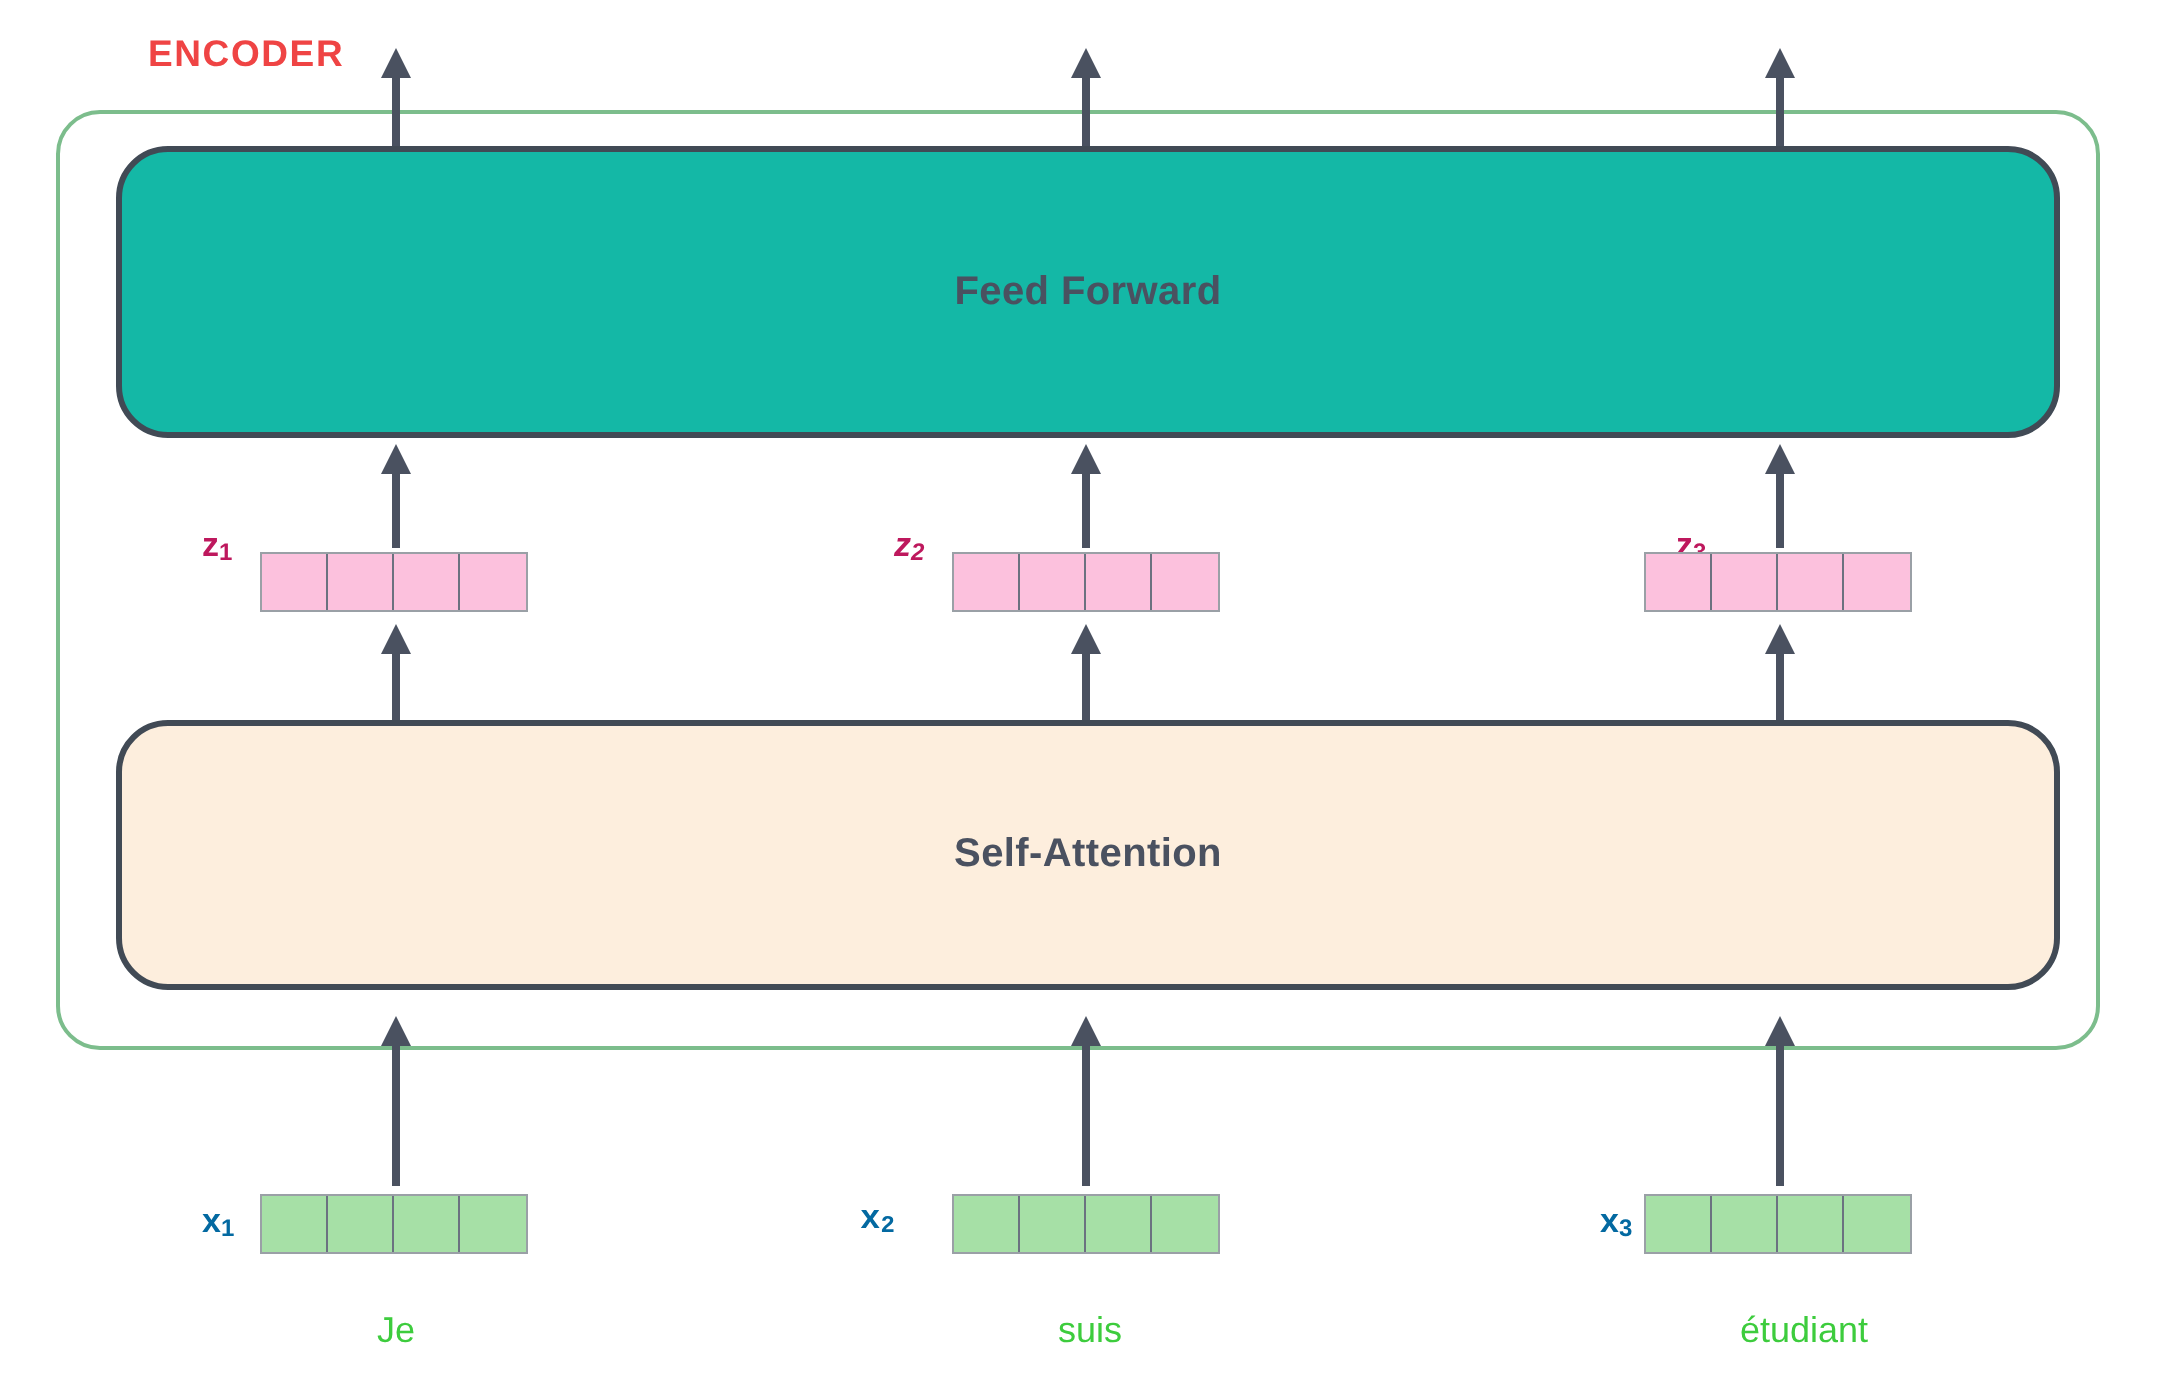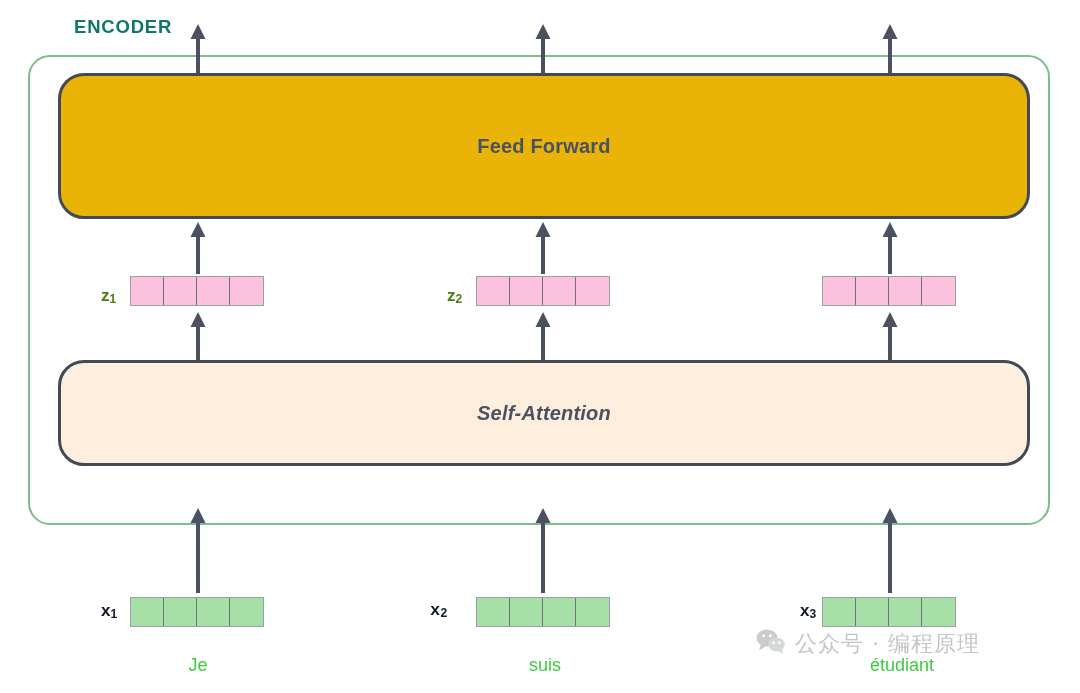--- a/index.html
+++ b/index.html
@@ -28,21 +28,21 @@
     border-radius: 22px;
     background: transparent;
   }
   .encoder-label {
     position: absolute;
     left: 74px;
     top: 16px;
     font-size: 18.5px;
     font-weight: 600;
     letter-spacing: 0.8px;
-    color: #0f766e;
+    color: #ef4444;
   }
 
   
   .sublayer {
     position: absolute;
     left: 58px;
     width: 972px;
     border: 3px solid #414a55;
     border-radius: 26px;
     display: flex;
@@ -51,27 +51,26 @@
   }
   .sublayer-label {
     font-size: 20px;
     font-weight: 600;
     color: #4a5160;
     letter-spacing: 0.2px;
   }
   #ffn-box {
     top: 73px;
     height: 146px;
-    background: #eab308;
+    background: #14b8a6;
   }
   #attn-box {
     top: 360px;
-    height: 106px;
+    height: 135px;
     background: #fdeedd;
-    font-style: italic;
   }
 
   
   .vec-cells {
     position: absolute;
     display: flex;
     height: 30px;
     border: 1.5px solid #9aa0a6;
   }
   .vec-cells .cell {
@@ -87,26 +86,26 @@
     line-height: 1;
   }
   .vec-label .sub {
     font-size: 12px;
     vertical-align: -2px;
   }
 
   
   .z-cells { top: 276px; }
   .z-cells .cell { background: #fcc1dd; }
-  .z-label { top: 287px; color: #4d7c0f; }
+  .z-label { top: 264px; color: #be185d; }
 
   
   .x-cells { top: 597px; }
   .x-cells .cell { background: #a6e0a6; }
-  .x-label { top: 602px; color: #0f172a; }
+  .x-label { top: 602px; color: #0369a1; }
 
   
   .word {
     position: absolute;
     top: 655px;
     font-size: 18px;
     font-weight: 400;
     color: #3dcc3d;
     text-align: center;
     transform: translateX(-50%);
@@ -191,21 +190,21 @@
   <div class="vec-label z-label" style="left:101px;">
     <span>z</span><span class="sub">1</span>
   </div>
   <div class="vec-cells z-cells" style="left:130px;">
     <div class="cell"></div>
     <div class="cell"></div>
     <div class="cell"></div>
     <div class="cell"></div>
   </div>
 
-  <div class="vec-label z-label" style="left:447px;">
+  <div class="vec-label z-label" style="left:447px;font-style:italic;">
     <span>z</span><span class="sub">2</span>
   </div>
   <div class="vec-cells z-cells" style="left:476px;">
     <div class="cell"></div>
     <div class="cell"></div>
     <div class="cell"></div>
     <div class="cell"></div>
   </div>
 
   <div class="vec-label z-label" style="left:793px;margin-left:45px;">
@@ -283,33 +282,18 @@
   <div class="vec-label x-label" style="left:800px;">
     <span>x</span><span class="sub">3</span>
   </div>
   <div class="vec-cells x-cells" style="left:822px;">
     <div class="cell"></div>
     <div class="cell"></div>
     <div class="cell"></div>
     <div class="cell"></div>
   </div>
 
-  <div class="watermark">
-    <span class="wechat-icon">
-      <svg width="30" height="26" viewBox="0 0 30 26">
-        <ellipse cx="11" cy="10" rx="10.5" ry="8.6" fill="#c9cccd"></ellipse>
-        <polygon points="5,16 3,22.5 9.5,18.6" fill="#c9cccd"></polygon>
-        <circle cx="7.6" cy="7.8" r="1.5" fill="#ffffff"></circle>
-        <circle cx="14.4" cy="7.8" r="1.5" fill="#ffffff"></circle>
-        <ellipse cx="20.5" cy="16.5" rx="8.3" ry="6.9" fill="#d6d9da"></ellipse>
-        <polygon points="25.5,21 27.5,26 22,23" fill="#d6d9da"></polygon>
-        <circle cx="17.7" cy="14.8" r="1.25" fill="#ffffff"></circle>
-        <circle cx="23.3" cy="14.8" r="1.25" fill="#ffffff"></circle>
-      </svg>
-    </span>
-    <span class="wm-text">公众号 · 编程原理</span>
-  </div>
 
   <div class="word" style="left:198px;">Je</div>
   <div class="word" style="left:545px;">suis</div>
   <div class="word" style="left:902px;">étudiant</div>
 
 </div>
 
 </body></html>

